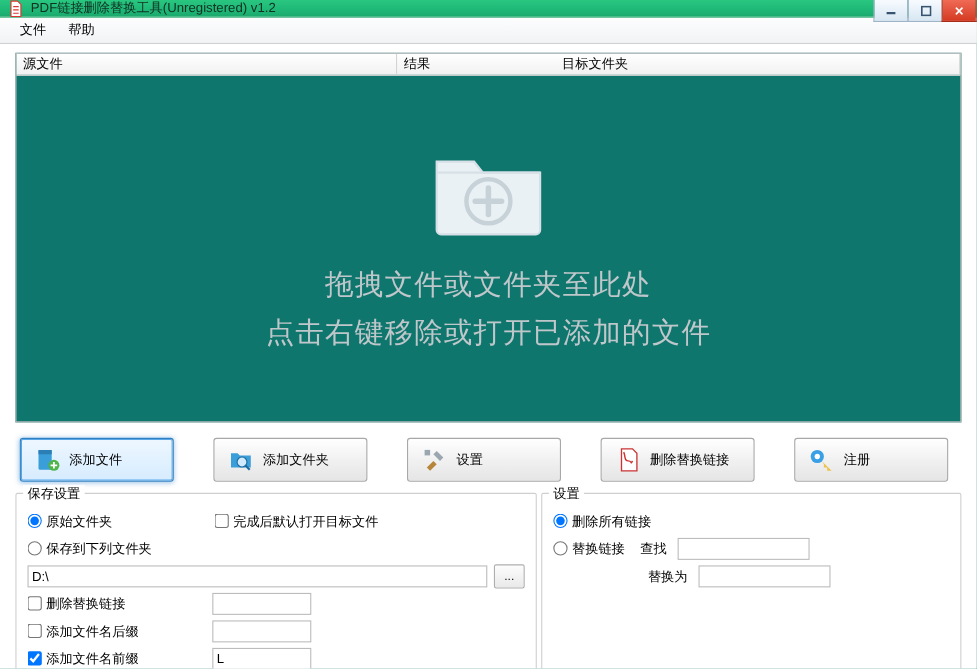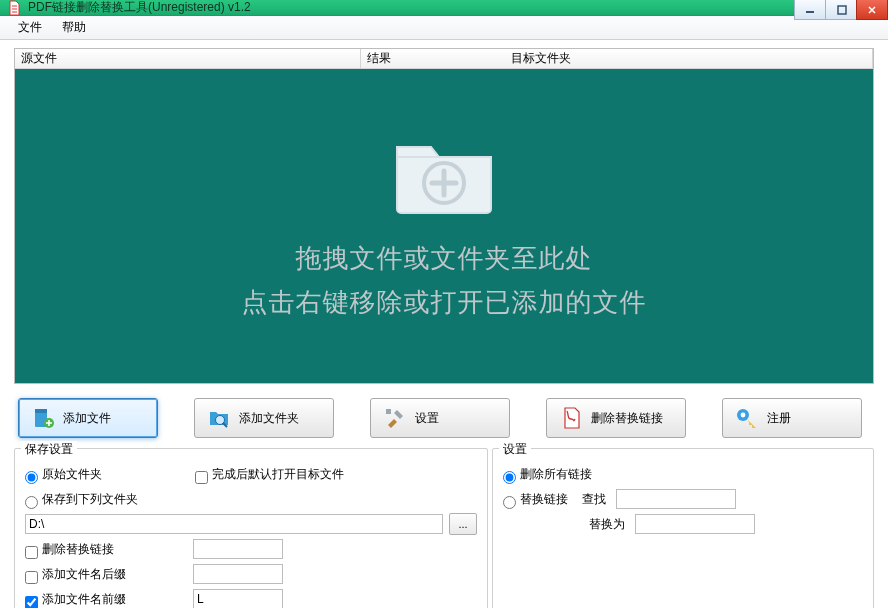--- a/index.html
+++ b/index.html
@@ -101,21 +101,21 @@
   .row .chk,.row .rad{margin:0 4px 0 0;position:relative;top:1px;}
   .path-input{flex:1;}
   .browse-btn{
     width:28px;height:22px;border:1px solid #aeaeae;border-radius:2px;
     background:linear-gradient(to bottom,#fdfdfd,#e9e9e9);font-size:11px;cursor:default;
     display:flex;align-items:center;justify-content:center;
   }
   .left-col{display:flex;}
   .left-col .colA{width:170px;}
   .left-col .colB{flex:1;}
-  label.opt{display:flex;align-items:flex-end;cursor:default;}
+  label.opt{display:flex;align-items:flex-start;cursor:default;}
   .short-input{width:90px;}
   .url-input{width:120px;}
   .tight{margin-left:4px;}
 </style>
 </head>
 <body>
 
 <div class="titlebar">
   <span class="app-icon">
     <svg viewBox="0 0 16 16">

